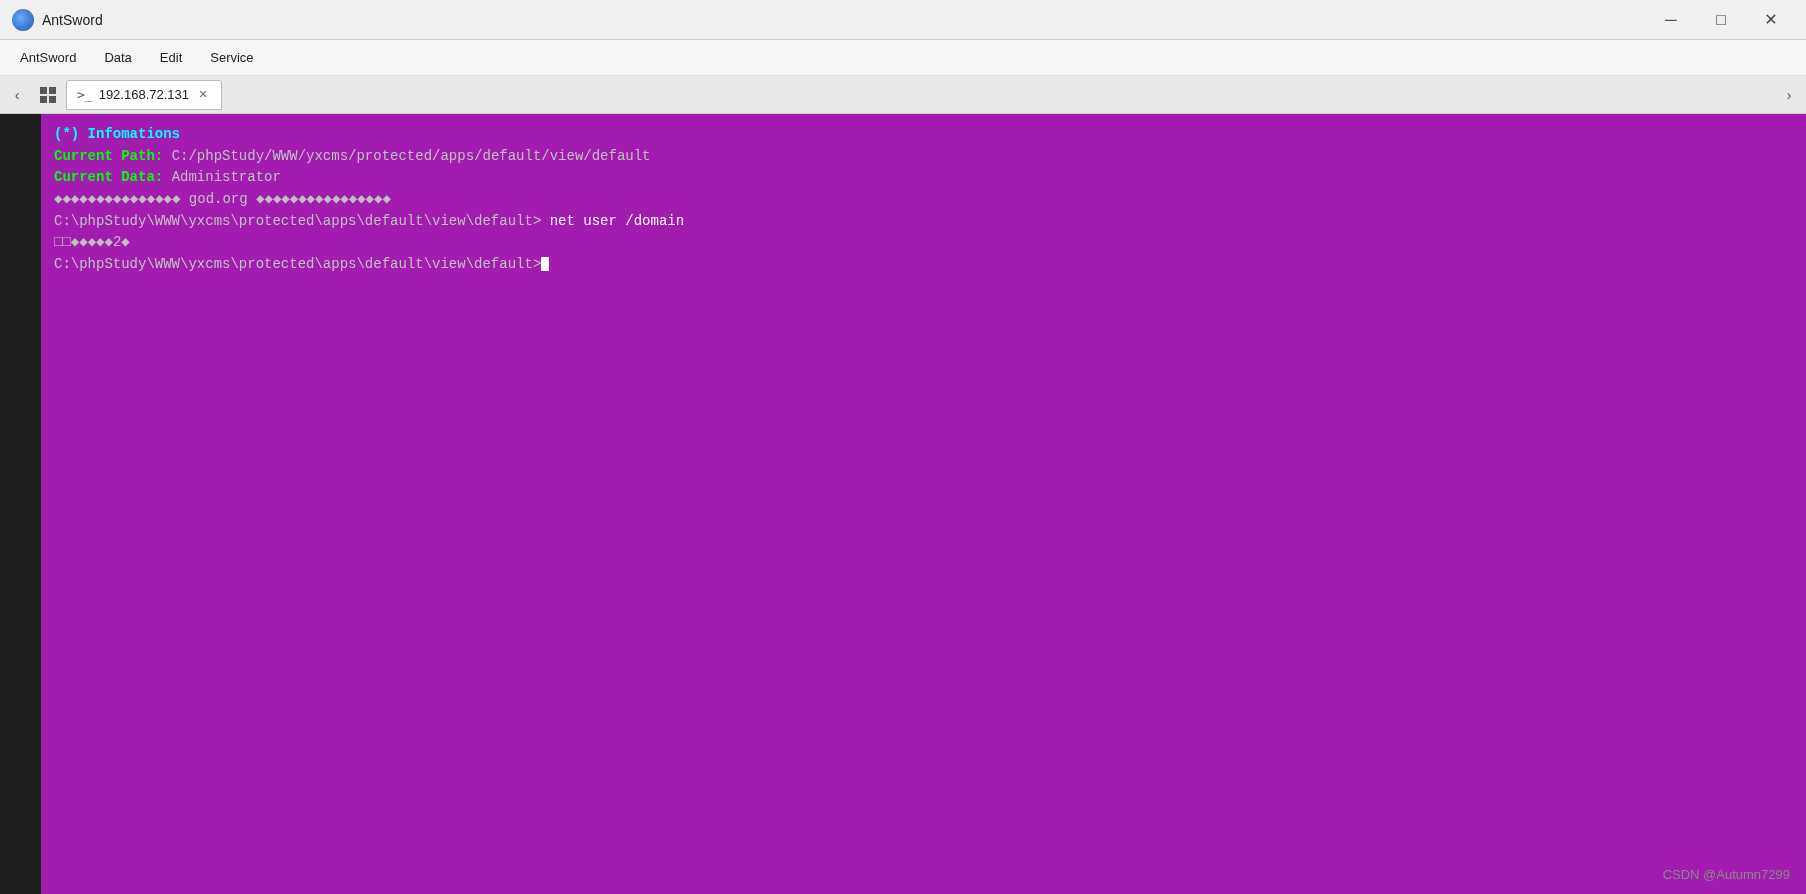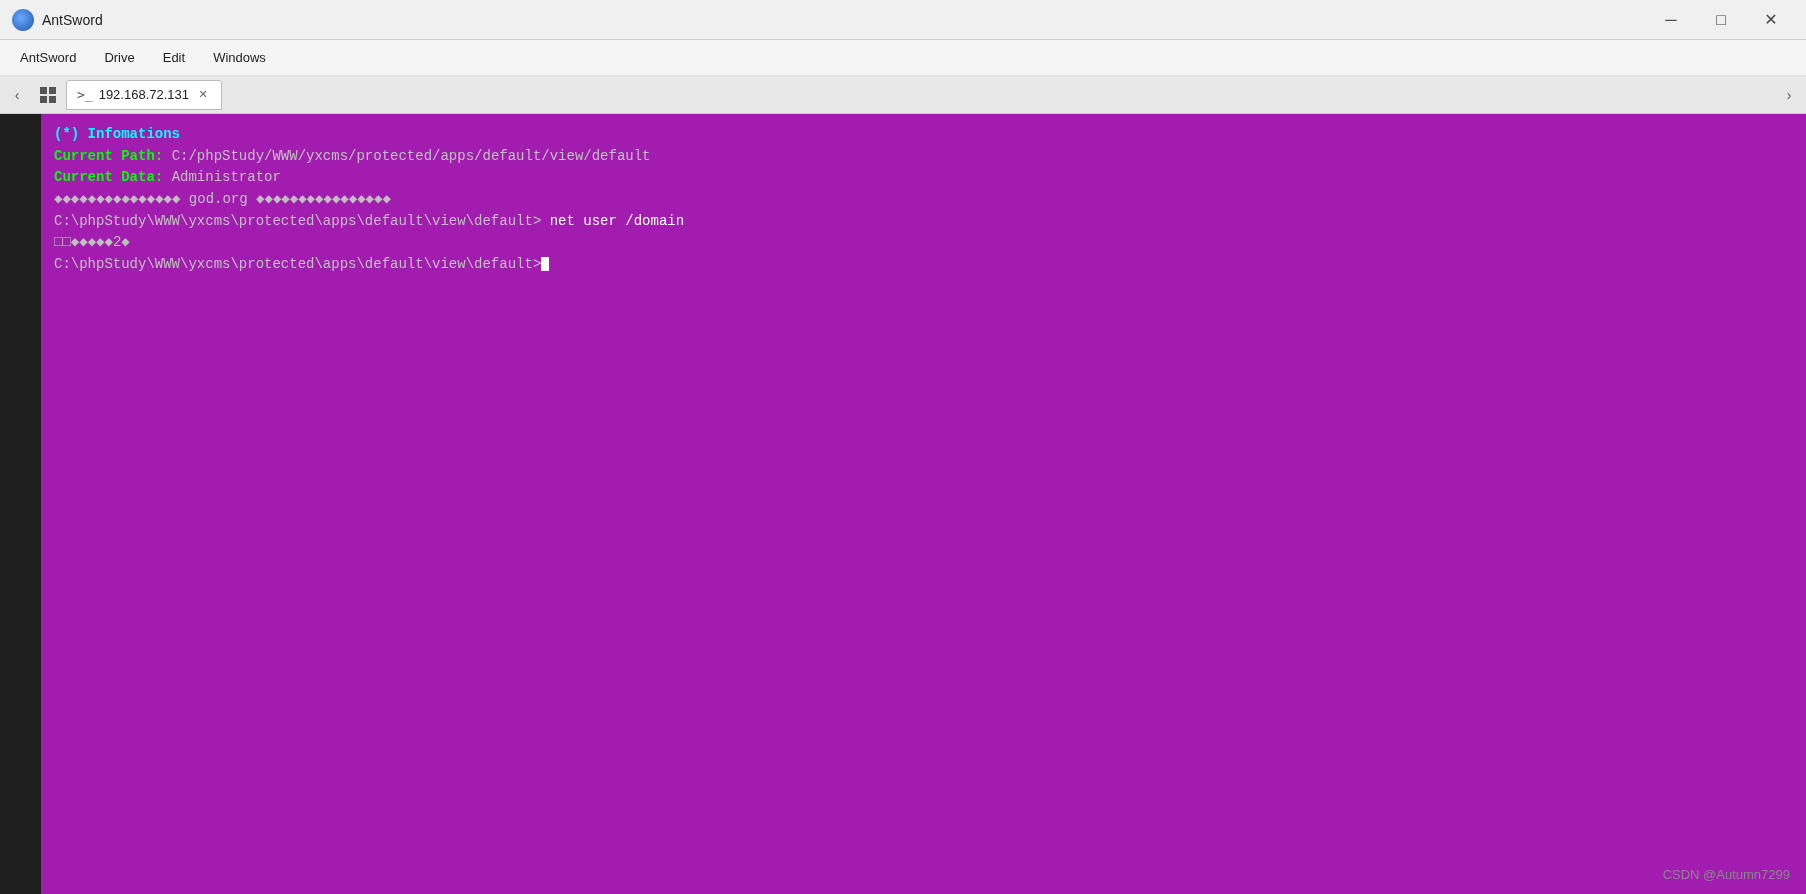--- a/index.html
+++ b/index.html
@@ -207,23 +207,23 @@
   </div>
   <div id="window-controls">
     <button class="win-btn">─</button>
     <button class="win-btn">□</button>
     <button class="win-btn close">✕</button>
   </div>
 </div>
 
 <div id="menu-bar">
   <span class="menu-item">AntSword</span>
-  <span class="menu-item">Drive</span>
+  <span class="menu-item">Data</span>
   <span class="menu-item">Edit</span>
-  <span class="menu-item">Windows</span>
+  <span class="menu-item">Service</span>
 </div>
 
 <div id="tab-bar">
   <div id="nav-left">‹</div>
   <div id="tabs-container">
     <div class="tab-grid">
       <svg width="16" height="16" viewBox="0 0 16 16" fill="#555">
         <rect x="0" y="0" width="7" height="7"></rect>
         <rect x="9" y="0" width="7" height="7"></rect>
         <rect x="0" y="9" width="7" height="7"></rect>

